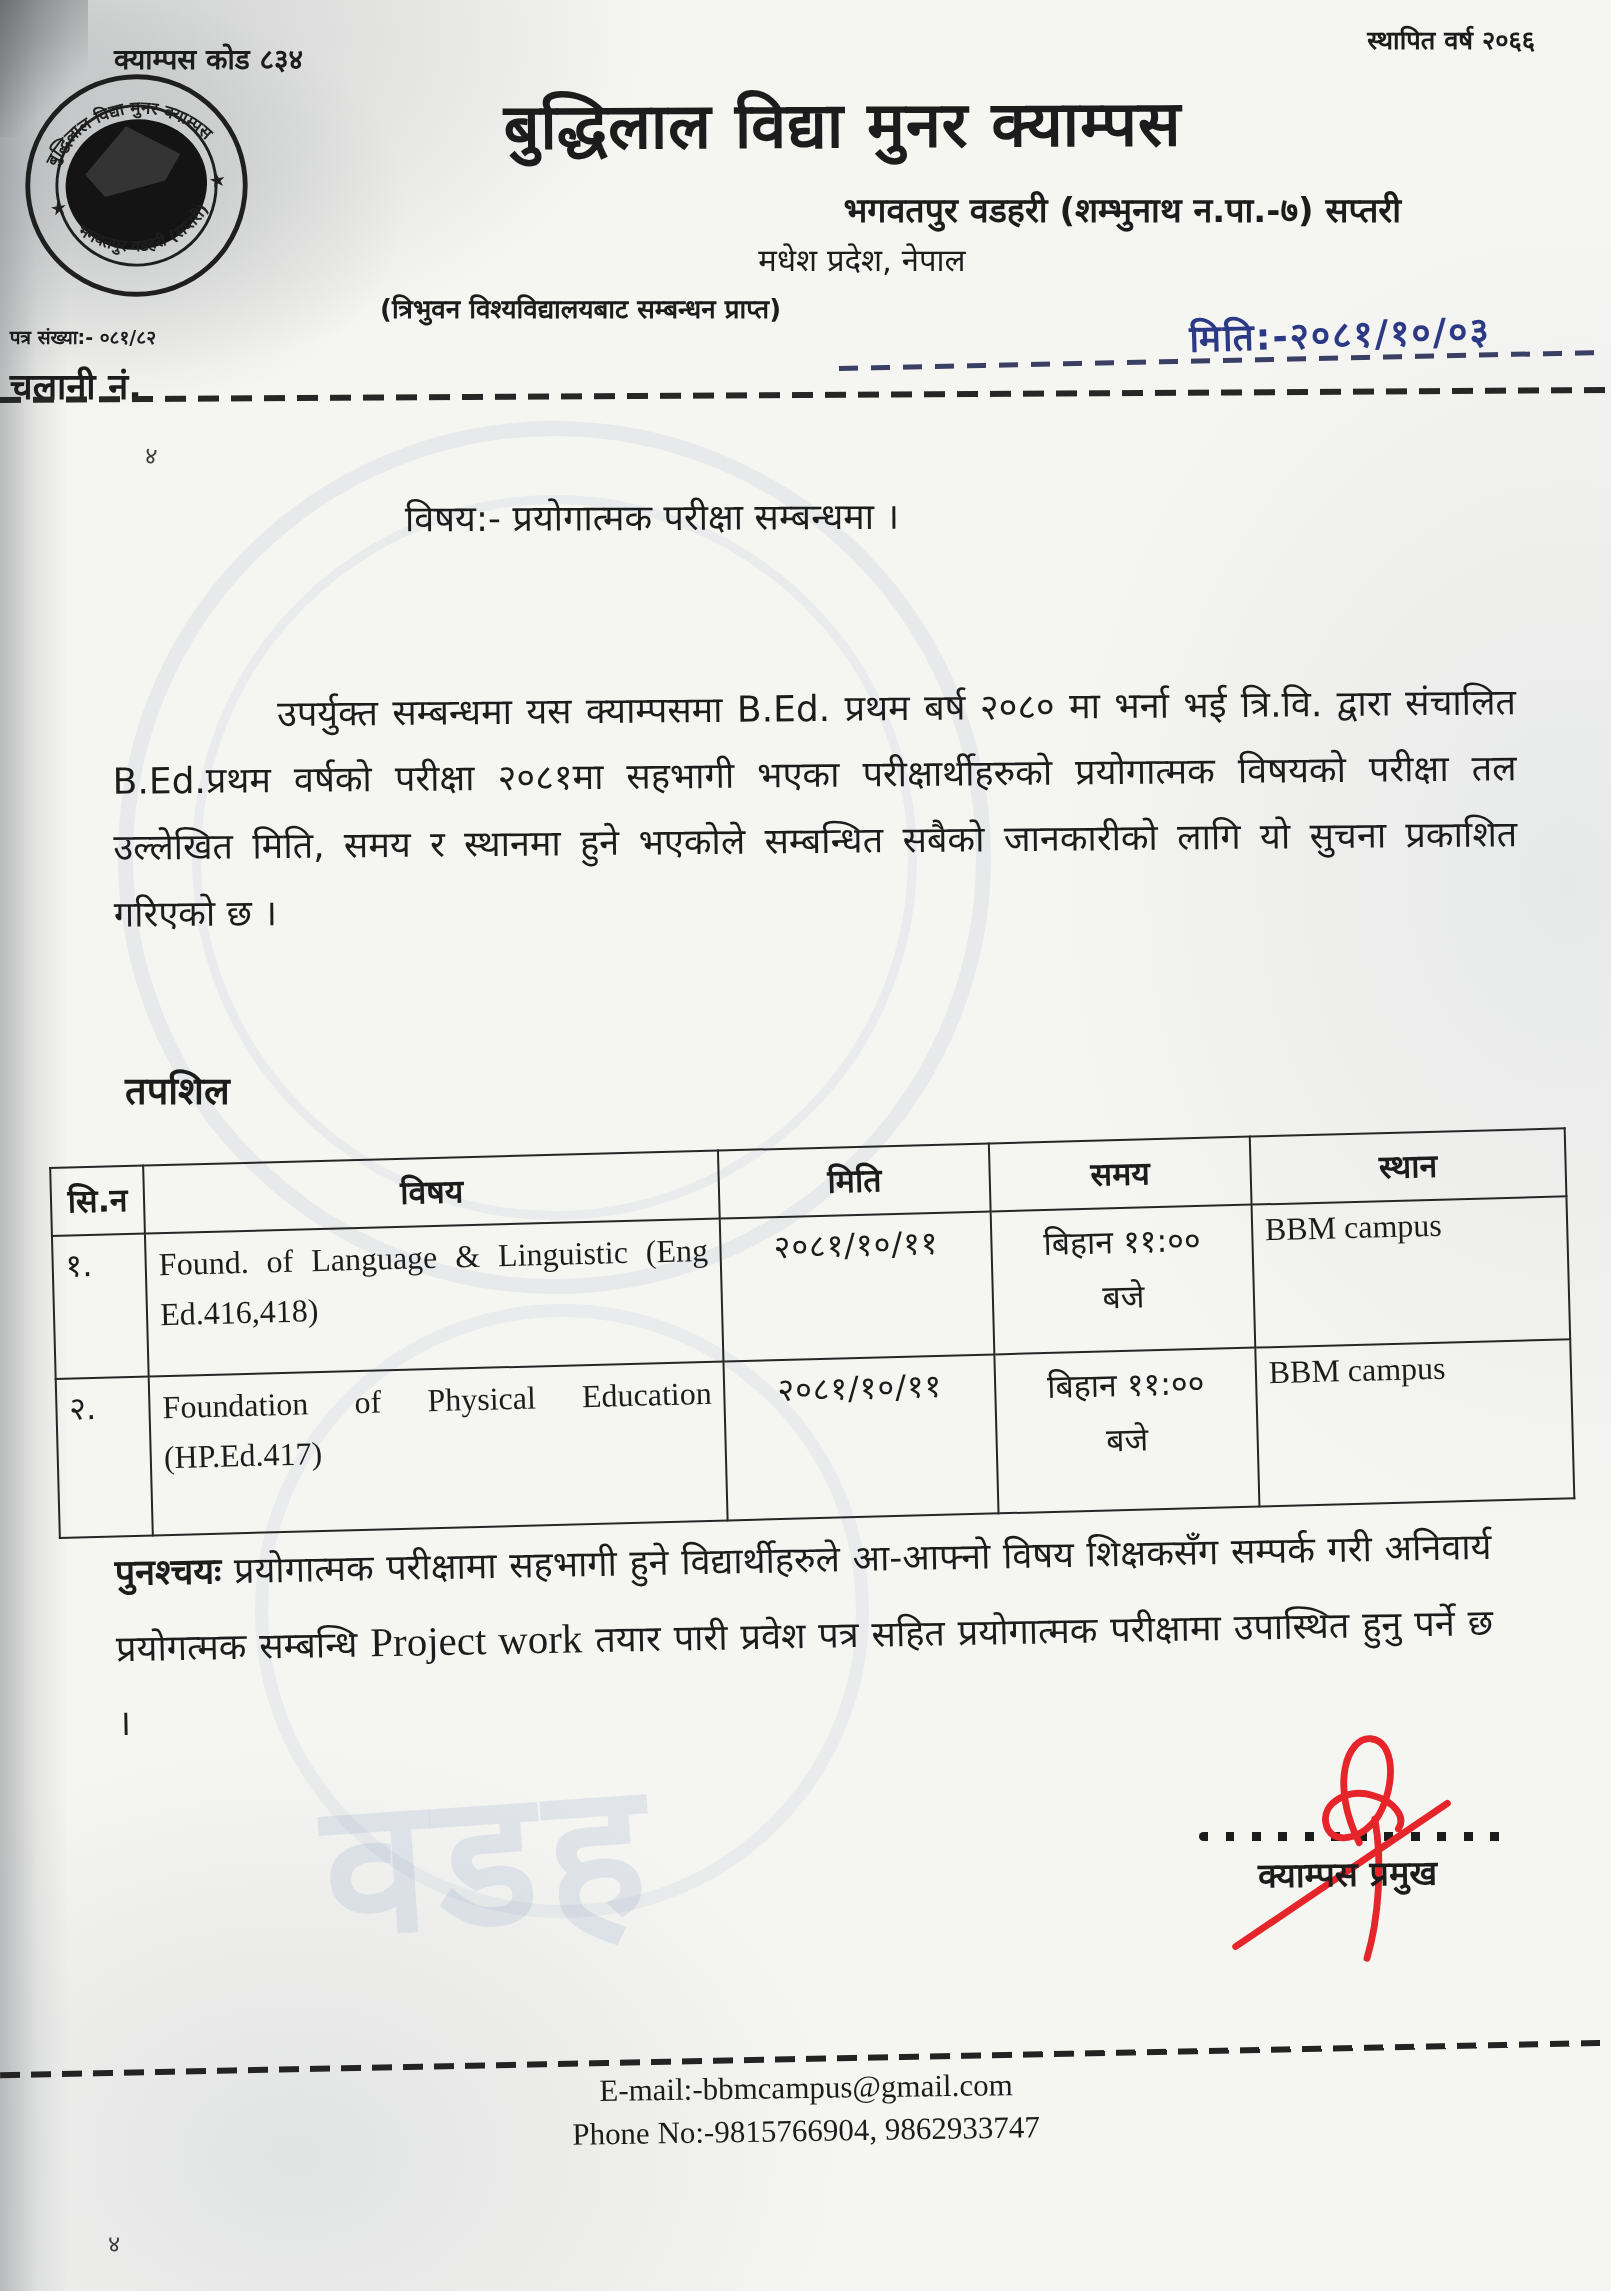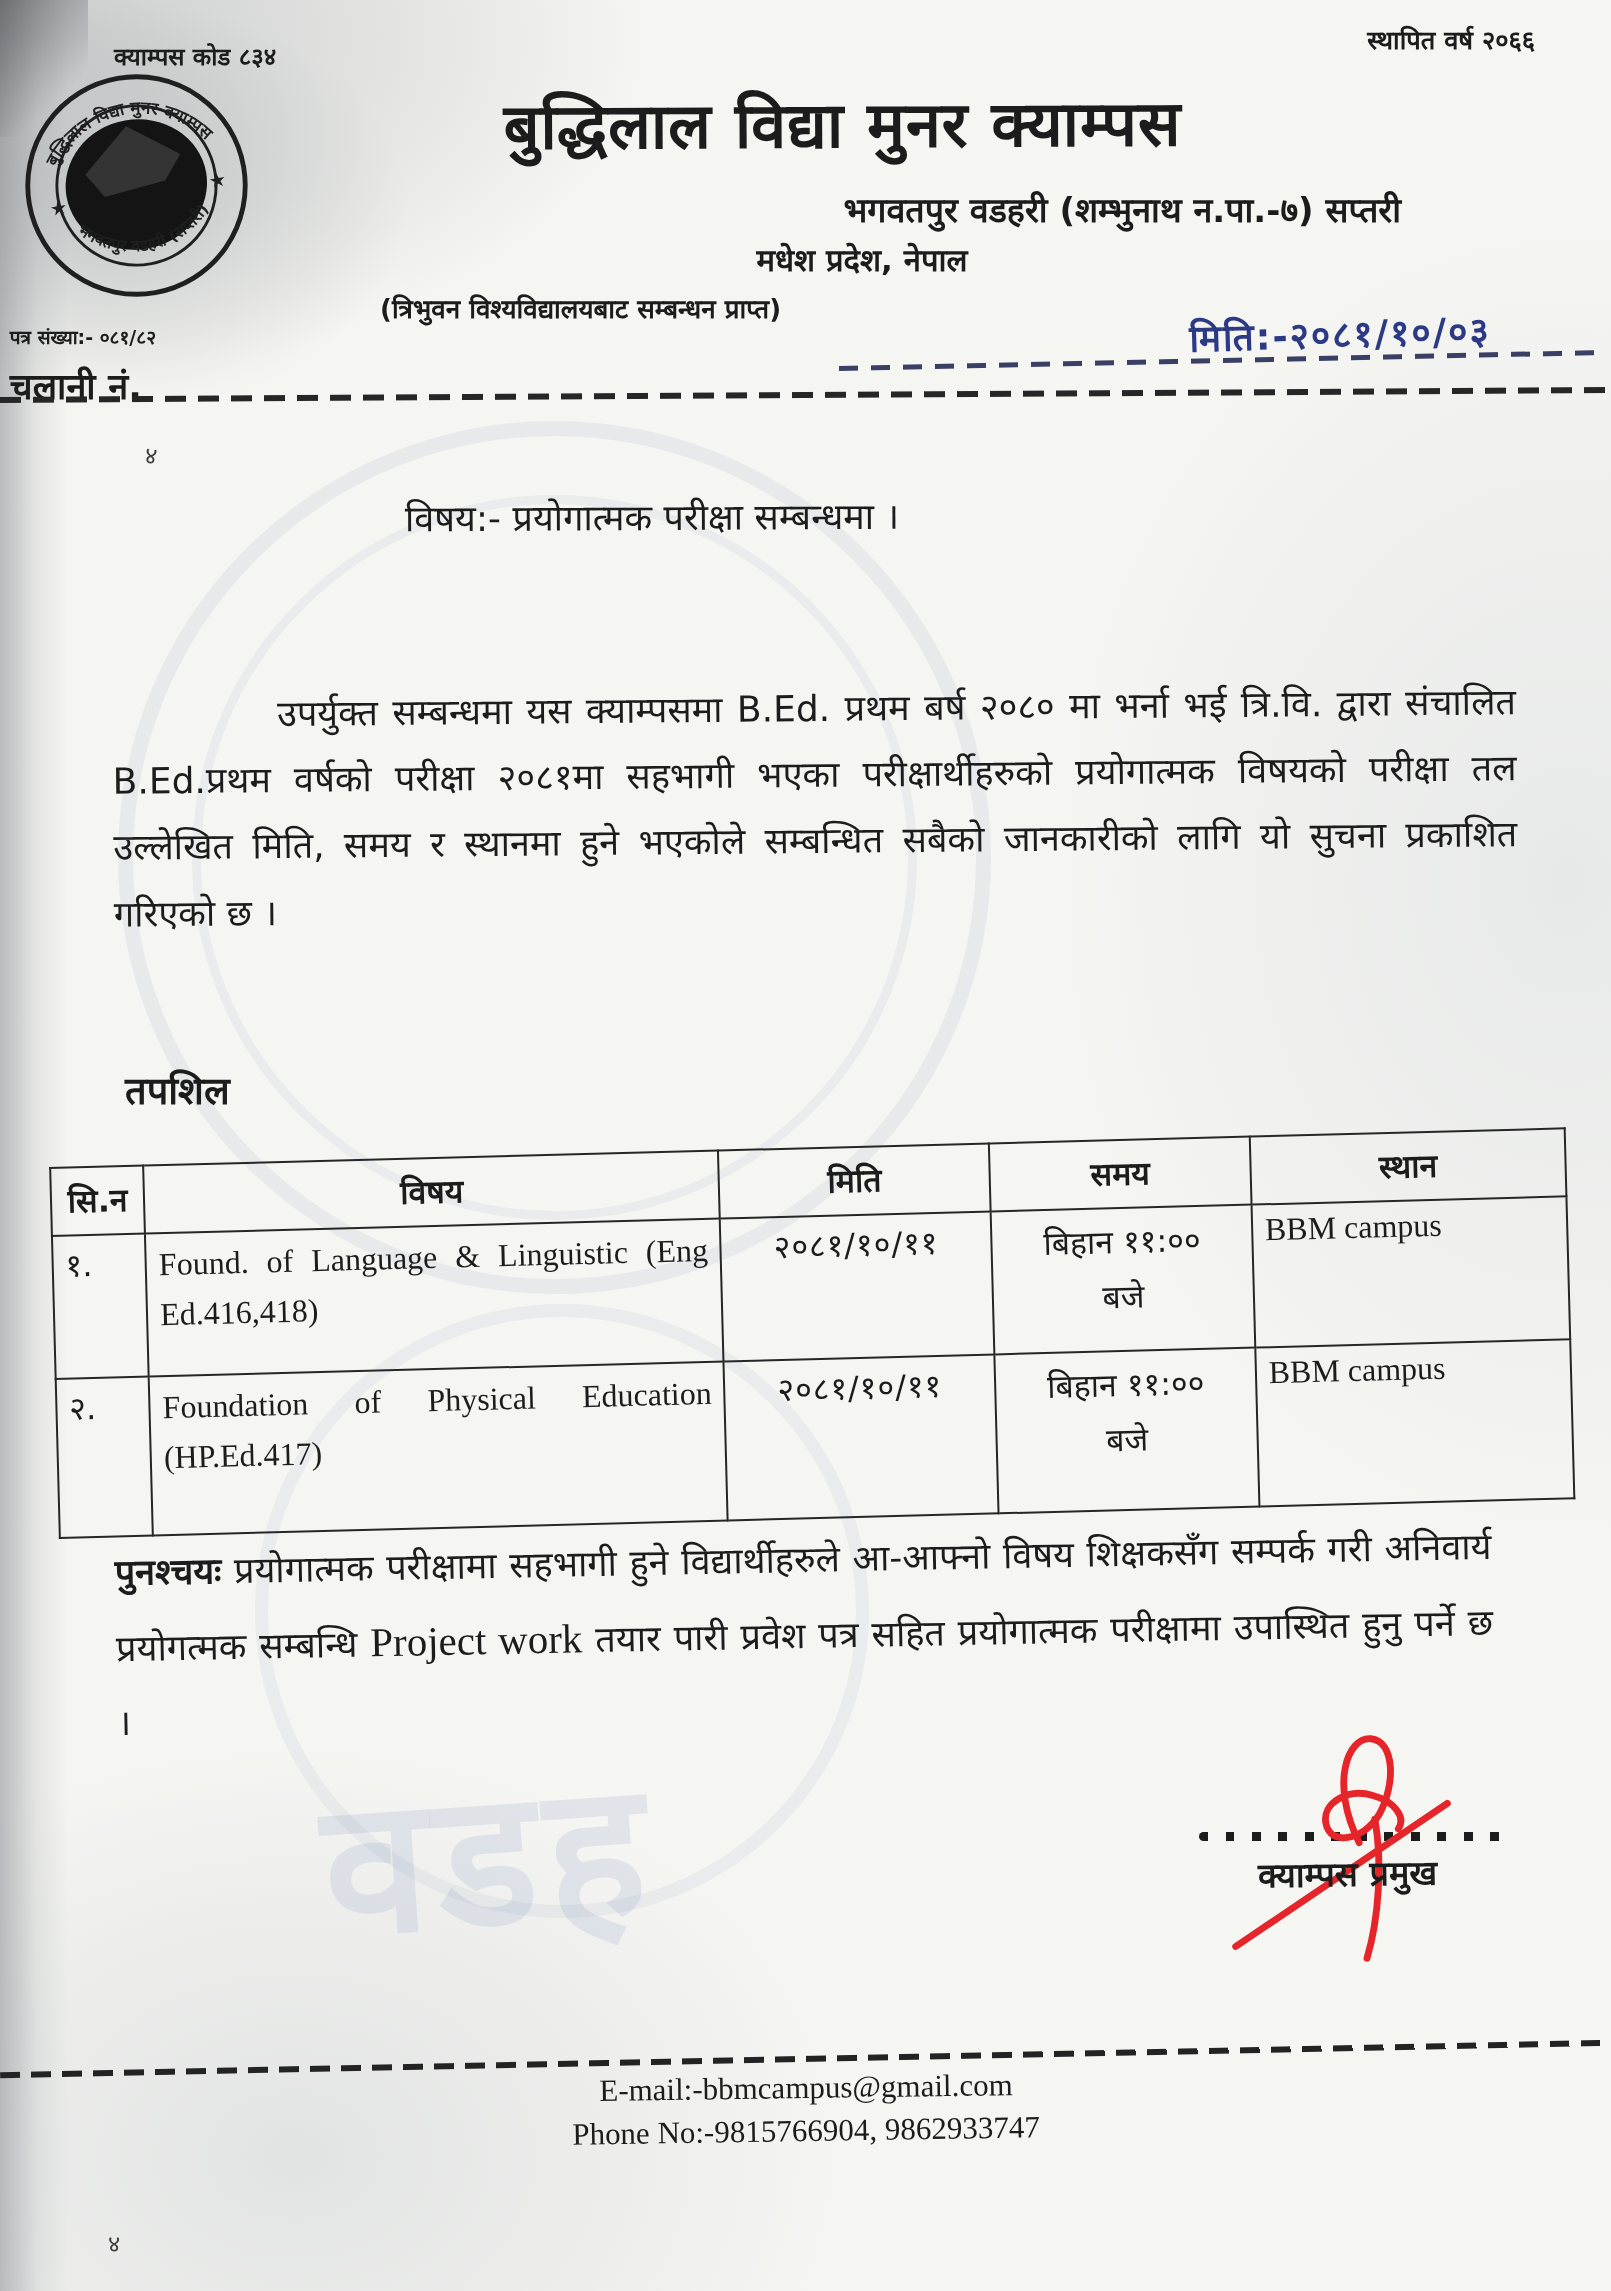--- a/index.html
+++ b/index.html
@@ -18,26 +18,26 @@
       radial-gradient(882px 490px at 29px 39px, rgba(120,126,132,.35), rgba(120,126,132,0) 70%),
       radial-gradient(686px 882px at 1568px 882px, rgba(190,198,205,.25), rgba(190,198,205,0) 75%),
       radial-gradient(784px 588px at 294px 2156px, rgba(175,182,188,.28), rgba(175,182,188,0) 70%),
       linear-gradient(90deg, rgba(110,116,122,.45) 0, rgba(110,116,122,.12) 37px, rgba(110,116,122,0) 69px),
       #f5f5f2;
   }
   .abs{position:absolute;}
   .serif{font-family:"Liberation Serif","DejaVu Serif",serif;}
 
   
-  .campus-code{left:114px;top:39px;font-size:24px;font-weight:bold;}
+  .campus-code{left:114px;top:39px;font-size:28px;font-weight:bold;}
   .established{right:76px;top:21.6px;font-size:25.5px;font-weight:bold;}
   .campus-title{left:176px;top:80px;width:1333px;text-align:center;
     font-size:63px;font-weight:900;letter-spacing:1px;transform:rotate(-.3deg);}
   .addr1{left:372px;top:186px;width:1029px;text-align:right;font-size:34px;font-weight:bold;}
-  .addr2{left:372px;top:238px;width:980px;text-align:center;font-size:31px;font-weight:bold;}
+  .addr2{left:372px;top:238px;width:980px;text-align:center;font-size:31px;font-weight:normal;}
   .affil{left:380px;top:290px;width:980px;font-size:26px;font-weight:bold;}
   .letter-no{left:9.8px;top:324px;font-size:19px;font-weight:bold;}
   .chalani{left:9.8px;top:361px;font-size:36px;font-weight:bold;}
 
   .date-wrap{left:838px;top:290px;width:765px;height:73px;transform:rotate(-1.2deg);}
   .date-underline{position:absolute;left:0;bottom:0;width:100%;height:4.9px;
     background:repeating-linear-gradient(90deg,#3a3f63 0 19.6px,transparent 19.6px 32px);}
   .date-text{position:absolute;right:113px;bottom:2px;font-size:37px;
     color:#2c3a85;font-weight:bold;letter-spacing:2px;transform:rotate(-.4deg);}
 

